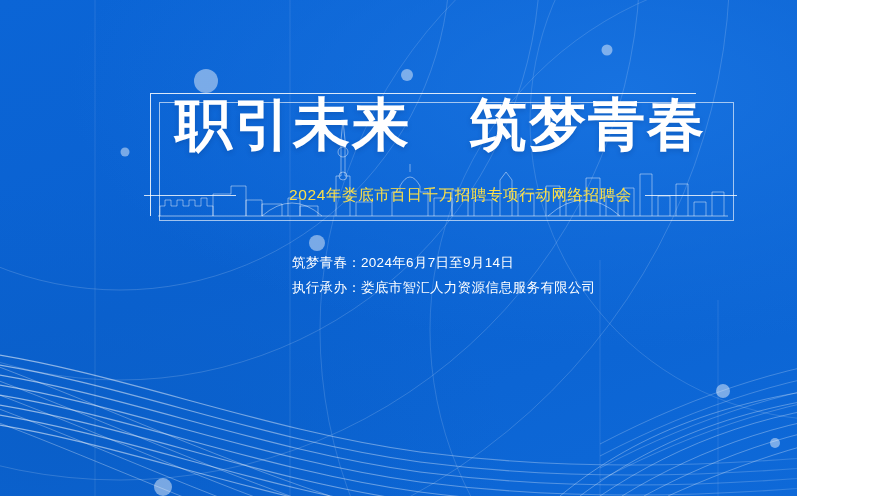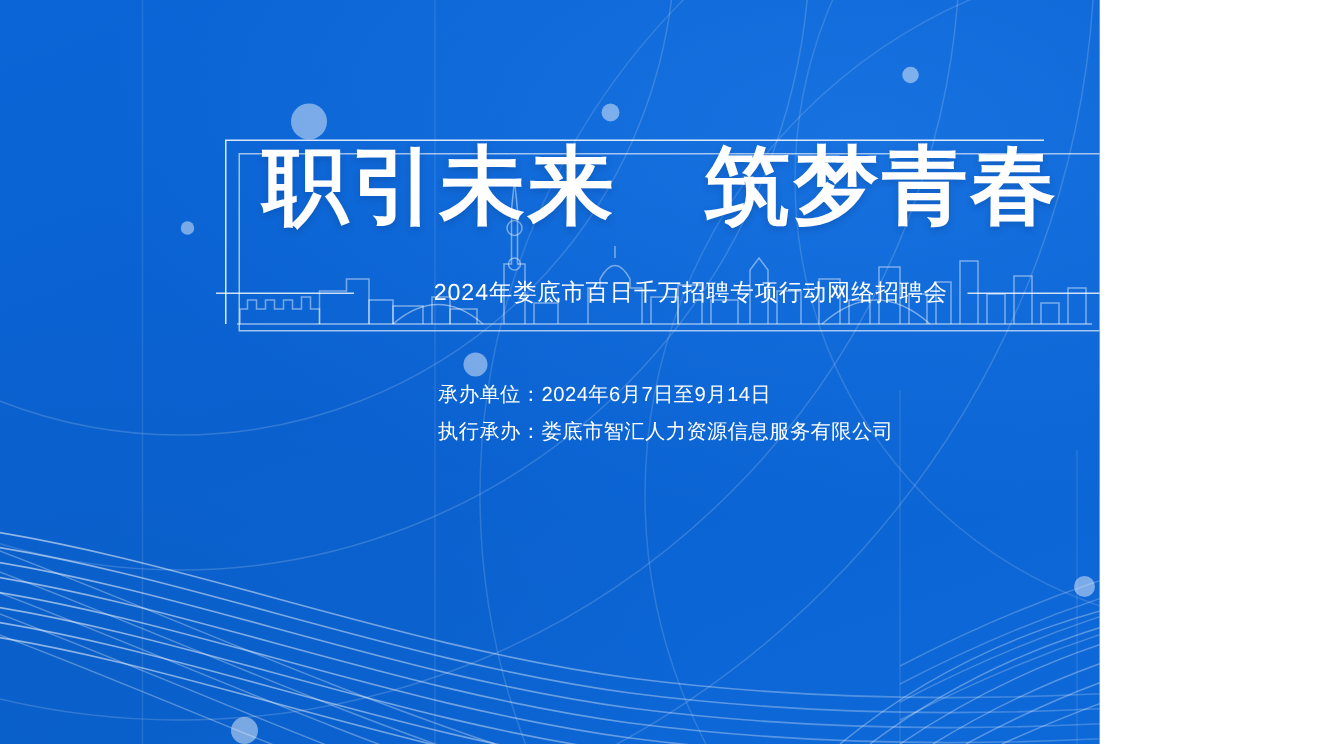--- a/index.html
+++ b/index.html
@@ -2,21 +2,21 @@
 <html><head>
 <meta charset="utf-8">
 <style>
   html, body {
     margin: 0;
     padding: 0;
     background: #ffffff;
   }
   .banner {
     position: relative;
-    width: 733px;
+    width: 797px;
     height: 496px;
     overflow: hidden;
     background: #0a63d4;
     font-family: "Liberation Sans", "DejaVu Sans", sans-serif;
   }
   
   .bg-base {
     position: absolute;
     inset: 0;
     background:
@@ -81,21 +81,21 @@
     justify-content: center;
     gap: 13px;
   }
   .sub-rule {
     width: 92px;
     height: 1px;
     background: rgba(255,255,255,.8);
   }
   .subtitle {
     font-size: 15.5px;
-    color: #ffffff;
+    color: #fde047;
     letter-spacing: .6px;
     white-space: nowrap;
     margin-left: 40px;
   }
   
   .info {
     position: absolute;
     left: 292px;
     top: 254px;
     display: flex;
@@ -258,21 +258,21 @@
   <div class="title">职引未来　筑梦青春</div>
 
   <div class="subtitle-row">
     <span class="sub-rule"></span>
     <span class="subtitle">2024年娄底市百日千万招聘专项行动网络招聘会</span>
     <span class="sub-rule"></span>
   </div>
 
   <div class="info">
     <div class="info-line">
-      <span class="info-label">承办单位：</span>
+      <span class="info-label">筑梦青春：</span>
       <span class="info-value">2024年6月7日至9月14日</span>
     </div>
     <div class="info-line">
       <span class="info-label">执行承办：</span>
       <span class="info-value">娄底市智汇人力资源信息服务有限公司</span>
     </div>
   </div>
 
 </div>
 

